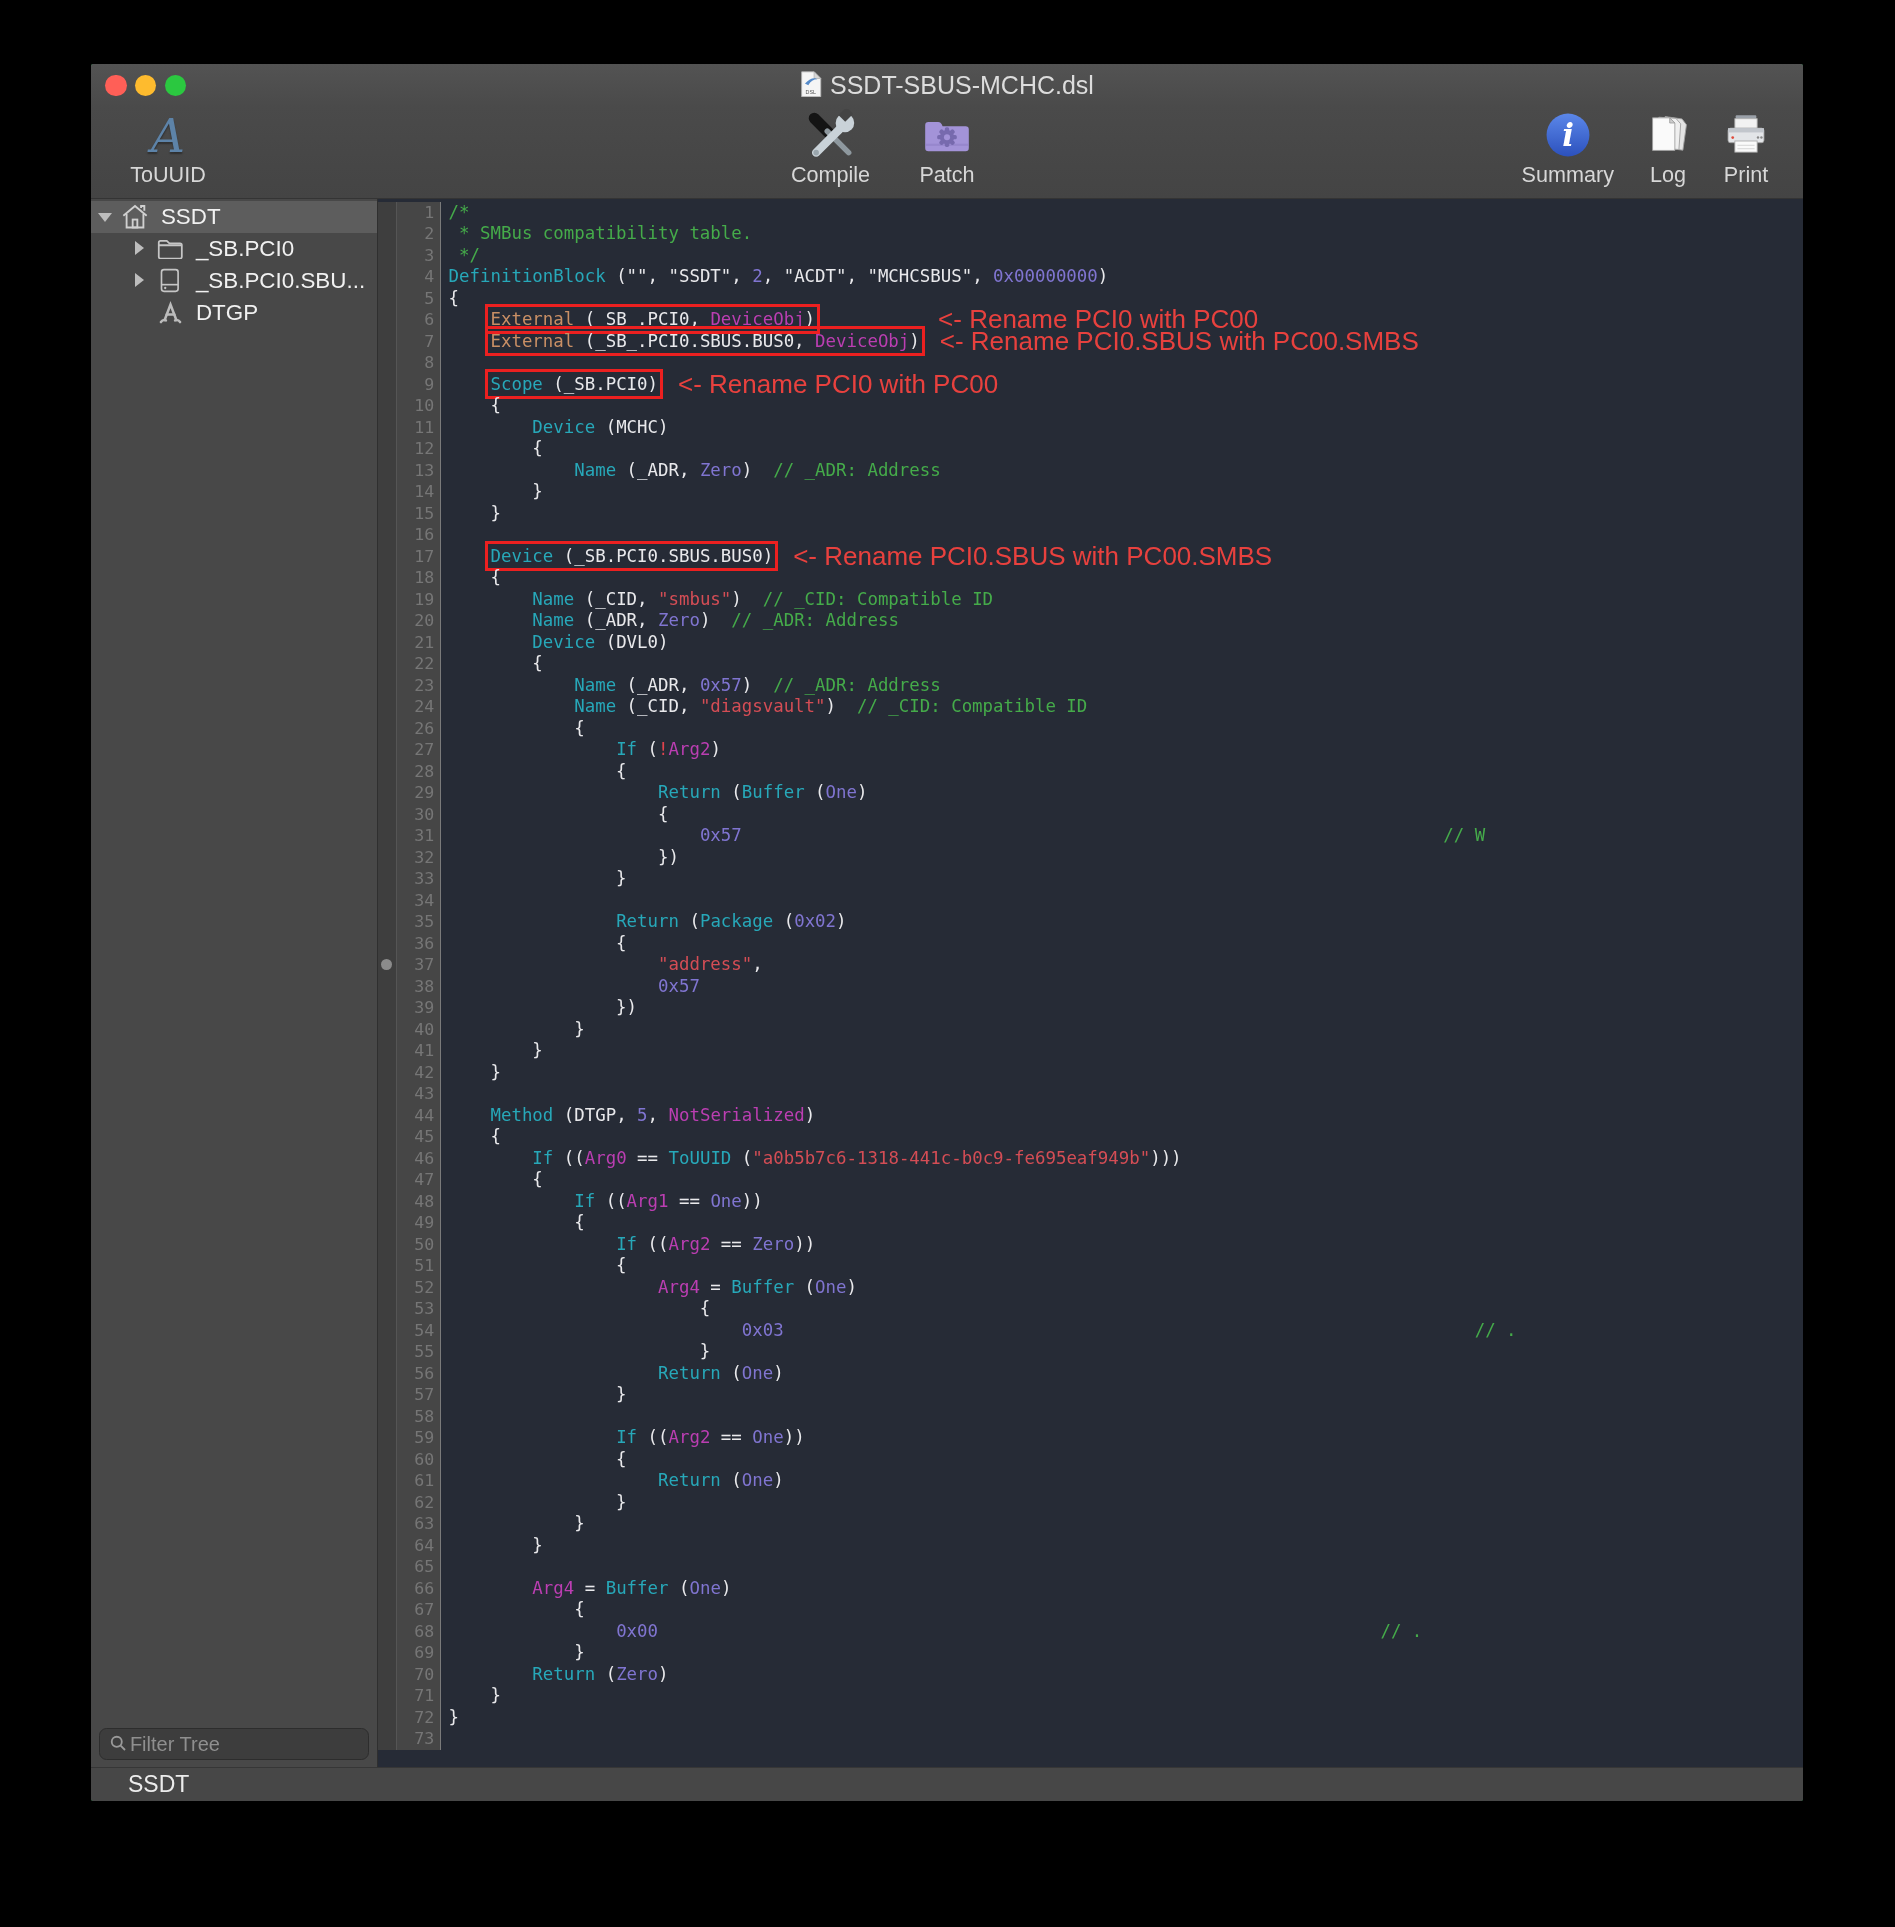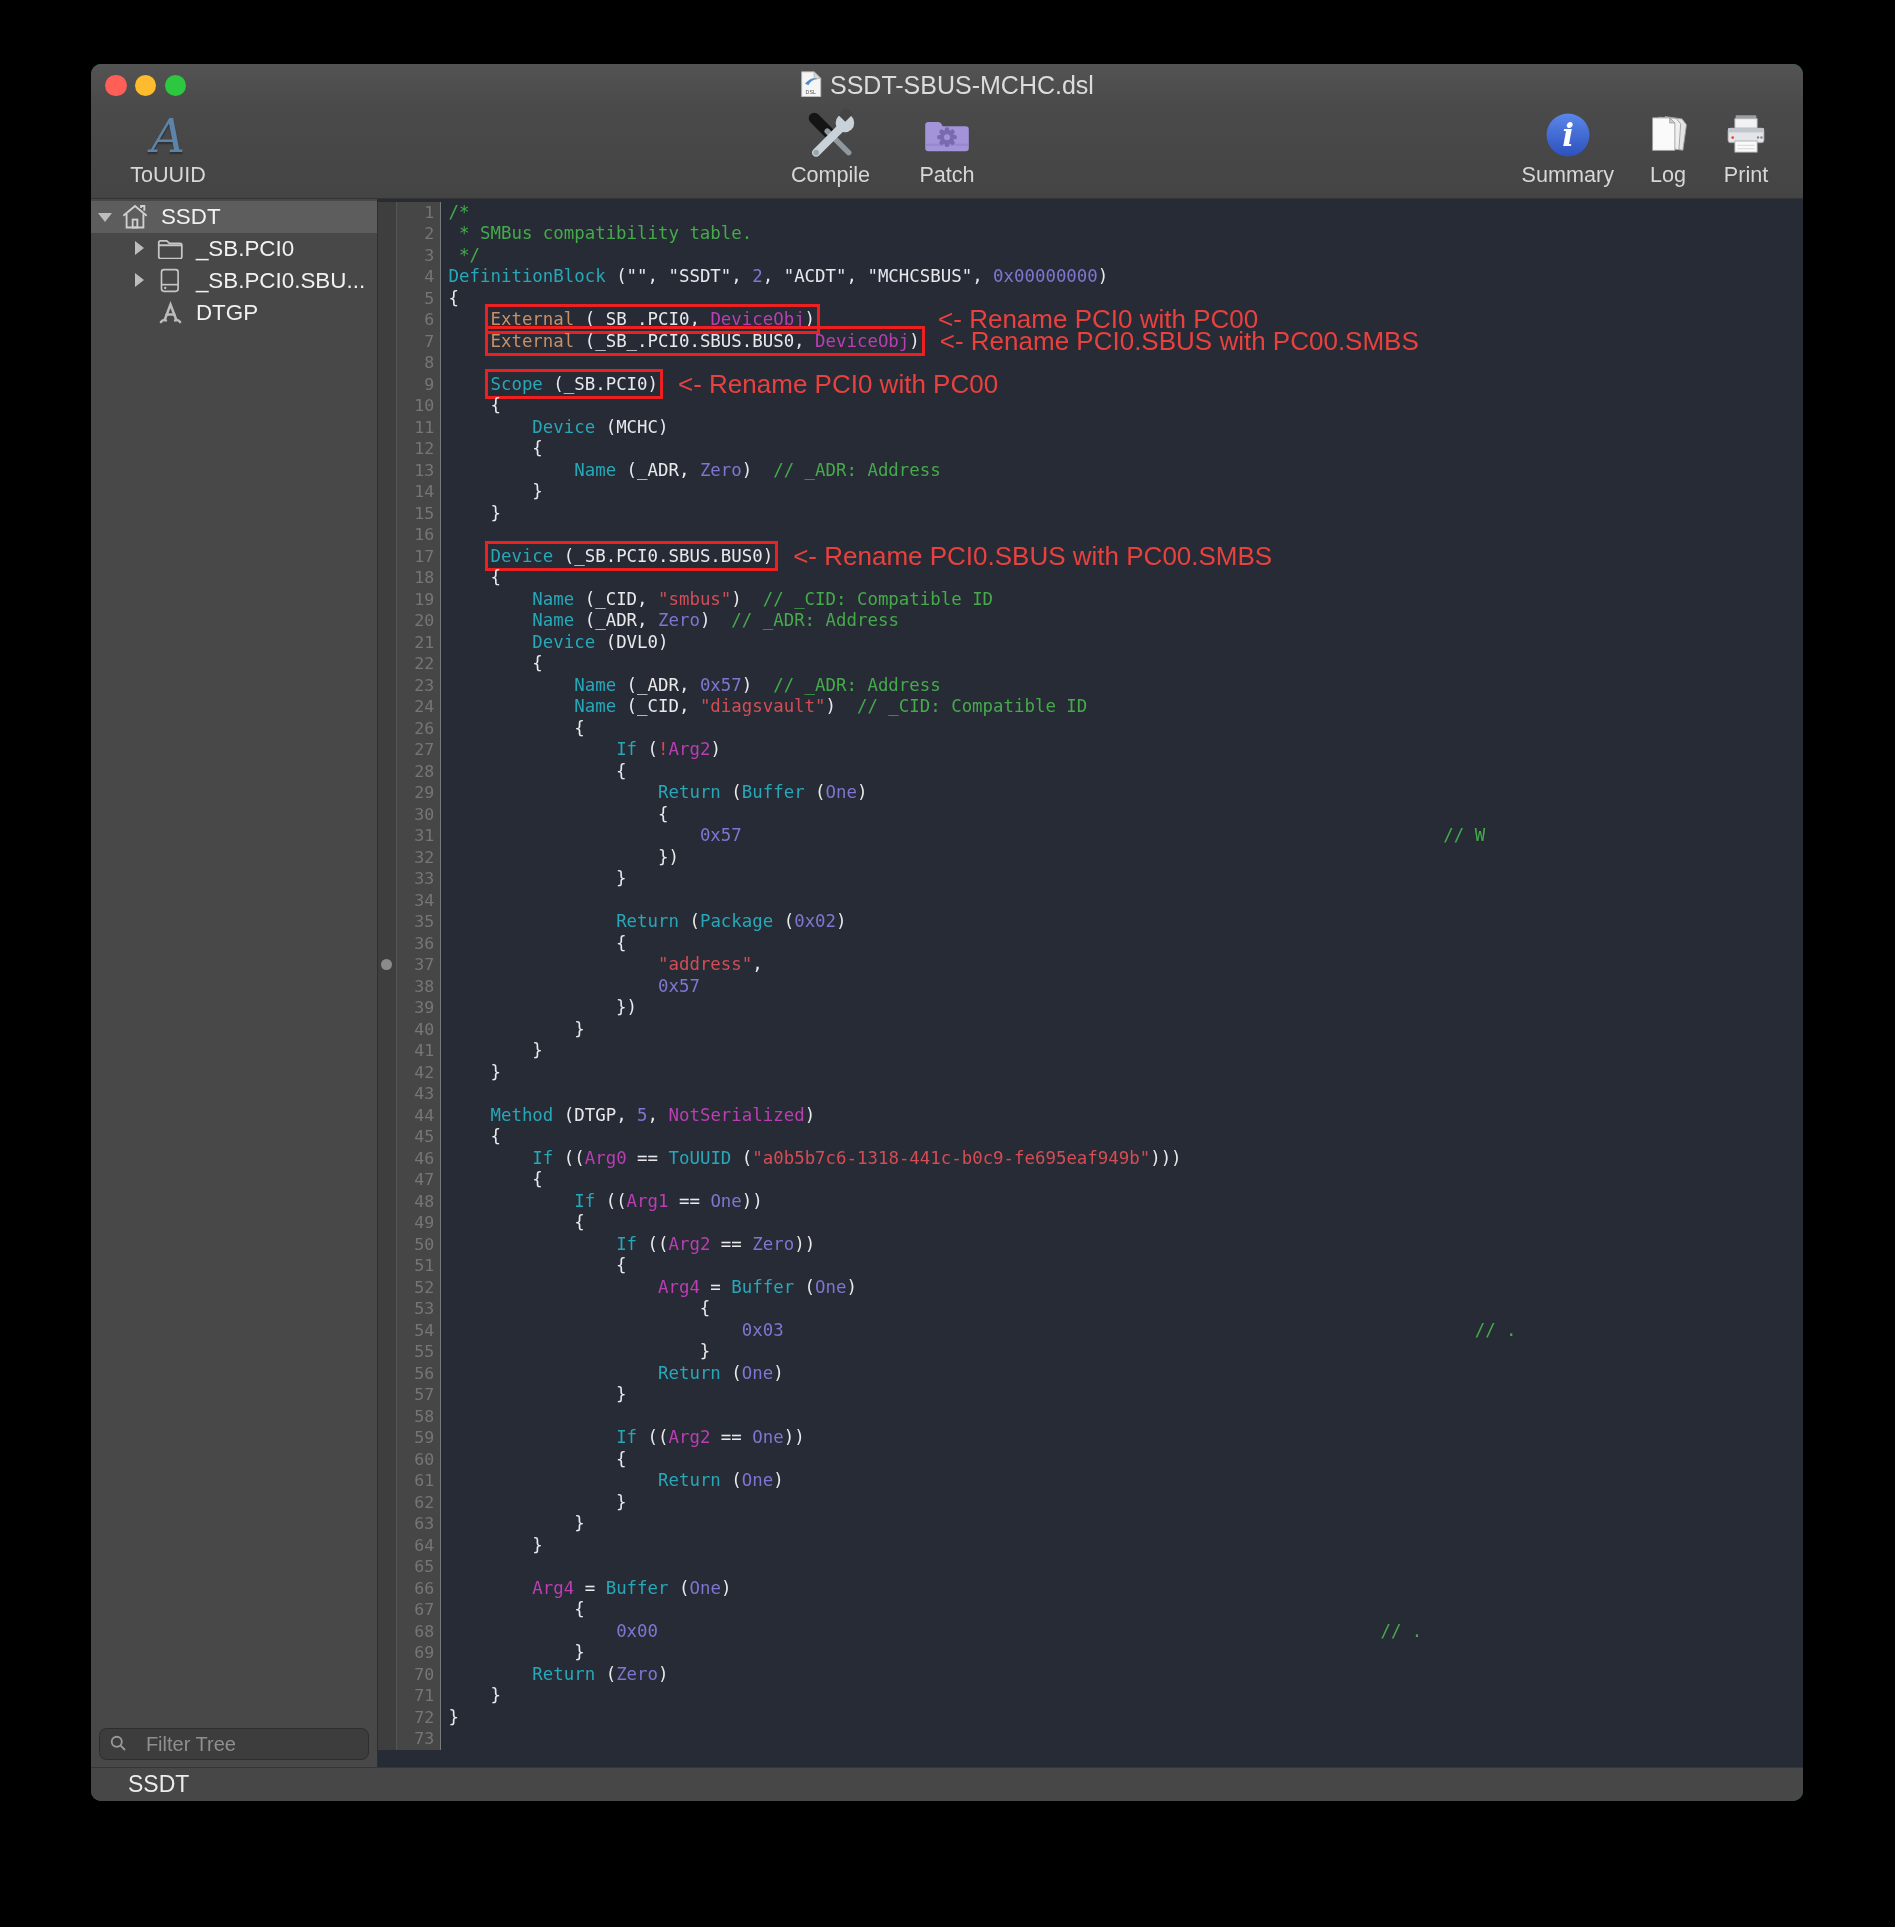--- a/index.html
+++ b/index.html
@@ -1,17 +1,17 @@
 <!DOCTYPE html>
 <html style="--annotation-red: #e8413e; --box-red: #ec2020; --keyword-teal: #27a8b9; --external-tan: #c98f65; --object-magenta: #bb3eb2; --number-purple: #8075d1; --string-red: #d44d55; --comment-green: #45ab4a; --plain-text: #e9e9ec; --editor-bg: #262b36; --traffic-red: #ff5f57; --traffic-yellow: #febb2e; --traffic-green: #2bc840;font-size:13.3px"><head>
 <meta charset="utf-8">
 <style>
   html,body{margin:0;padding:0;background:#000;width:1896px;height:1927px;overflow:hidden;
     font-family:"Liberation Sans",sans-serif;}
-  .window{position:absolute;left:91px;top:64px;width:1712px;height:1737px;border-radius:10px;
+  .window{position:absolute;left:91px;top:64px;width:1712px;height:1737px;border-radius:2px;
     overflow:hidden;background:#15803d;display:flex;flex-direction:column;}
   
   .titlebar{height:43px;flex:none;background:linear-gradient(#535353,#4a4a4a);position:relative;
     display:flex;align-items:center;justify-content:center;}
   .traffic{position:absolute;left:14px;top:10.8px;display:flex;gap:8.3px;}
   .tl{width:21.6px;height:21.6px;border-radius:50%;}
   .tl.r{background:var(--traffic-red,#ff5f57);}
   .tl.y{background:var(--traffic-yellow,#febb2e);}
   .tl.g{background:var(--traffic-green,#2bc840);}
   .titlewrap{display:flex;align-items:center;gap:8.3px;}
@@ -37,21 +37,21 @@
   .trow{height:32px;display:flex;align-items:center;color:#f1f1f1;font-size:22.4px;}
   .trow.sel{background:#5d5d5d;}
   .disc{width:26.6px;height:32px;flex:none;position:relative;}
   .disc.down::after{content:"";position:absolute;left:6.6px;top:12.5px;
     border-left:7.5px solid transparent;border-right:7.5px solid transparent;border-top:9.1px solid #bdbdbd;}
   .disc.right::after{content:"";position:absolute;left:9.1px;top:8.3px;
     border-top:7.5px solid transparent;border-bottom:7.5px solid transparent;border-left:9.1px solid #bdbdbd;}
   .ticon{width:35px;flex:none;display:flex;align-items:center;justify-content:center;}
   .tlabel{margin-left:8.3px;white-space:nowrap;}
   .filterbox{position:absolute;left:8.3px;right:8.3px;bottom:6.6px;height:30px;background:#3d3d3d;
-    border:0.8px solid #2d2d2d;border-radius:7.5px;display:flex;align-items:center;padding:0 8.3px;gap:17px;}
+    border:0.8px solid #2d2d2d;border-radius:7.5px;display:flex;align-items:center;padding:0 8.3px;gap:1px;}
   .filterbox input{background:transparent;border:none;outline:none;color:#d9d9d9;font-size:20px;
     width:100%;font-family:"Liberation Sans",sans-serif;}
   .filterbox input::placeholder{color:#8f8f8f;}
   
   .editor{flex:1;background:var(--editor-bg,#262b36);overflow:hidden;
     font-family:"DejaVu Sans Mono",monospace;font-size:17.4px;padding-top:2.5px;}
   .cl{display:flex;height:21.5px;align-items:center;}
   .mk{width:18.3px;flex:none;align-self:stretch;background:#3e3e3e;position:relative;}
   .mk i{position:absolute;left:3.3px;top:5px;width:10.8px;height:10.8px;border-radius:50%;background:#8b8b8b;}
   .ln{width:37px;flex:none;align-self:stretch;background:#464646;border-left:0.8px solid #555;

